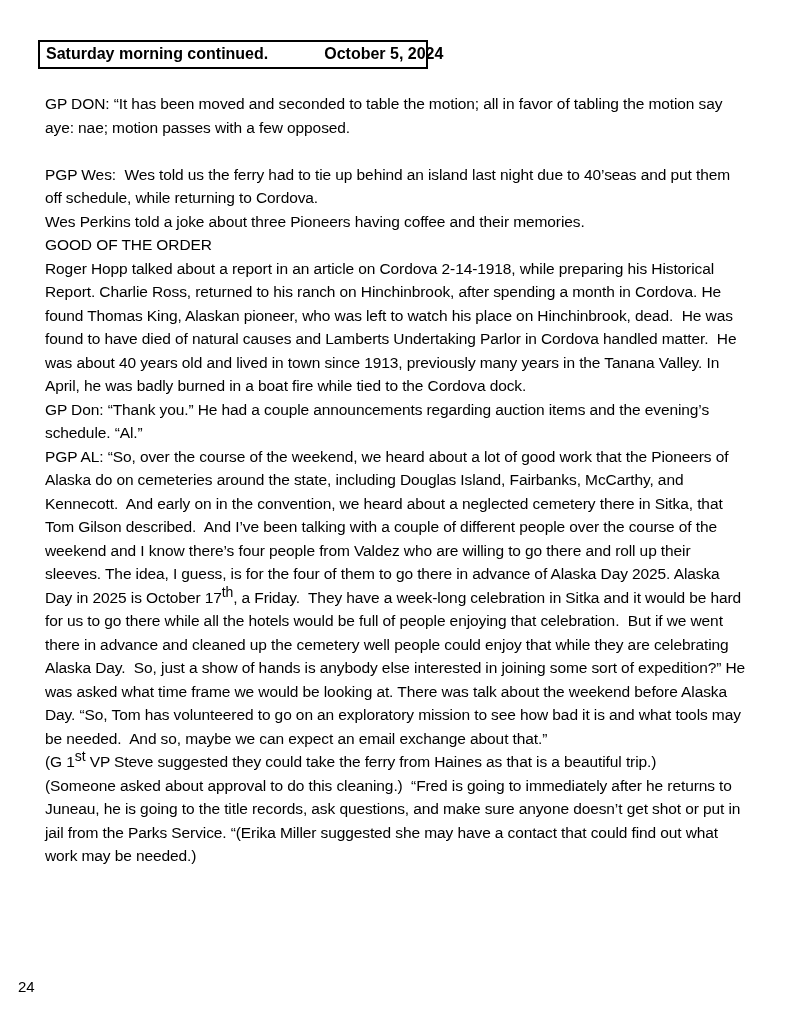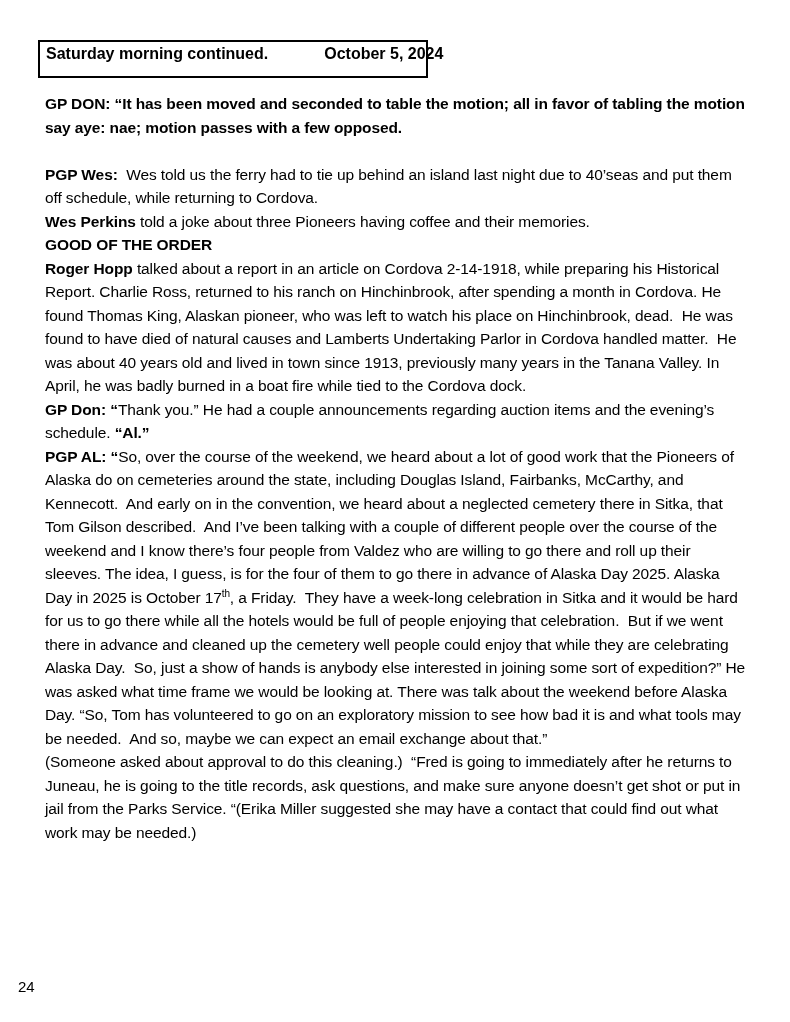--- a/index.html
+++ b/index.html
@@ -13,44 +13,44 @@
   }
   .page {
     position: absolute; inset: 0;
     background: #ffffff;
   }
   .header-box {
     position: absolute;
     left: 38px; top: 40px;
     width: 374px;
     border: 2px solid #000000;
-    padding: 3px 6px 13px 6px;
+    padding: 3px 6px 4px 6px;
     font-size: 16px;
     font-weight: bold;
     display: flex;
     align-items: baseline;
     white-space: pre;
   }
   .header-box .right { margin-left: 56px; }
   .doc-body {
     position: absolute;
     left: 45px; top: 92px;
     width: 704px;
     font-size: 15.5px;
     line-height: 23.5px;
     letter-spacing: -0.1px;
   }
   .doc-body p {
     margin: 0;
     white-space: pre-wrap;
   }
   .doc-body p.blank { min-height: 23.5px; }
-  .b { font-weight: bold; margin-top: 16px; }
+  .b { font-weight: normal; margin-top: 16px; }
   sup {
-    font-size: 10px;
+    font-size: 14px;
     line-height: 0;
     vertical-align: super;
   }
   .page-number {
     position: absolute;
     left: 18px; top: 978px;
     font-size: 15px;
   }
 </style>
 </head>
@@ -65,18 +65,19 @@
 
   <div class="doc-body" id="doc-body">
       <p><span class="b">GP DON: “It has been moved and seconded to table the motion; all in favor of tabling the motion say aye: nae; motion passes with a few opposed.</span></p>
       <p class="blank"></p>
       <p><span class="b">PGP Wes:</span><span>  Wes told us the ferry had to tie up behind an island last night due to 40’seas and put them off schedule, while returning to Cordova.</span></p>
       <p><span class="b">Wes Perkins</span><span> told a joke about three Pioneers having coffee and their memories.</span></p>
       <p><span class="b">GOOD OF THE ORDER</span></p>
       <p><span class="b">Roger Hopp</span><span> talked about a report in an article on Cordova 2-14-1918, while preparing his Historical Report. Charlie Ross, returned to his ranch on Hinchinbrook, after spending a month in Cordova. He found Thomas King, Alaskan pioneer, who was left to watch his place on Hinchinbrook, dead.  He was found to have died of natural causes and Lamberts Undertaking Parlor in Cordova handled matter.  He was about 40 years old and lived in town since 1913, previously many years in the Tanana Valley. In April, he was badly burned in a boat fire while tied to the Cordova dock.</span></p>
       <p><span class="b">GP Don: “</span><span>Thank you.” He had a couple announcements regarding auction items and the evening’s schedule. </span><span class="b">“Al.”</span></p>
       <p><span class="b">PGP AL: “</span><span>So, over the course of the weekend, we heard about a lot of good work that the Pioneers of Alaska do on cemeteries around the state, including Douglas Island, Fairbanks, McCarthy, and Kennecott.  And early on in the convention, we heard about a neglected cemetery there in Sitka, that Tom Gilson described.  And I’ve been talking with a couple of different people over the course of the weekend and I know there’s four people from Valdez who are willing to go there and roll up their sleeves. The idea, I guess, is for the four of them to go there in advance of Alaska Day 2025. Alaska Day in 2025 is October 17</span><sup>th</sup><span>, a Friday.  They have a week-long celebration in Sitka and it would be hard for us to go there while all the hotels would be full of people enjoying that celebration.  But if we went there in advance and cleaned up the cemetery well people could enjoy that while they are celebrating Alaska Day.  So, just a show of hands is anybody else interested in joining some sort of expedition?” He was asked what time frame we would be looking at. There was talk about the weekend before Alaska Day. “So, Tom has volunteered to go on an exploratory mission to see how bad it is and what tools may be needed.  And so, maybe we can expect an email exchange about that.”</span></p>
+      <p><span>(G 1</span><sup>st</sup><span> VP Steve suggested they could take the ferry from Haines as that is a beautiful trip.)</span></p>
       <p><span>(Someone asked about approval to do this cleaning.)  “Fred is going to immediately after he returns to Juneau, he is going to the title records, ask questions, and make sure anyone doesn’t get shot or put in jail from the Parks Service. “(Erika Miller suggested she may have a contact that could find out what work may be needed.)</span></p>
     </div>
 
   <div class="page-number">24</div>
 
 </div>
 
 </body></html>

